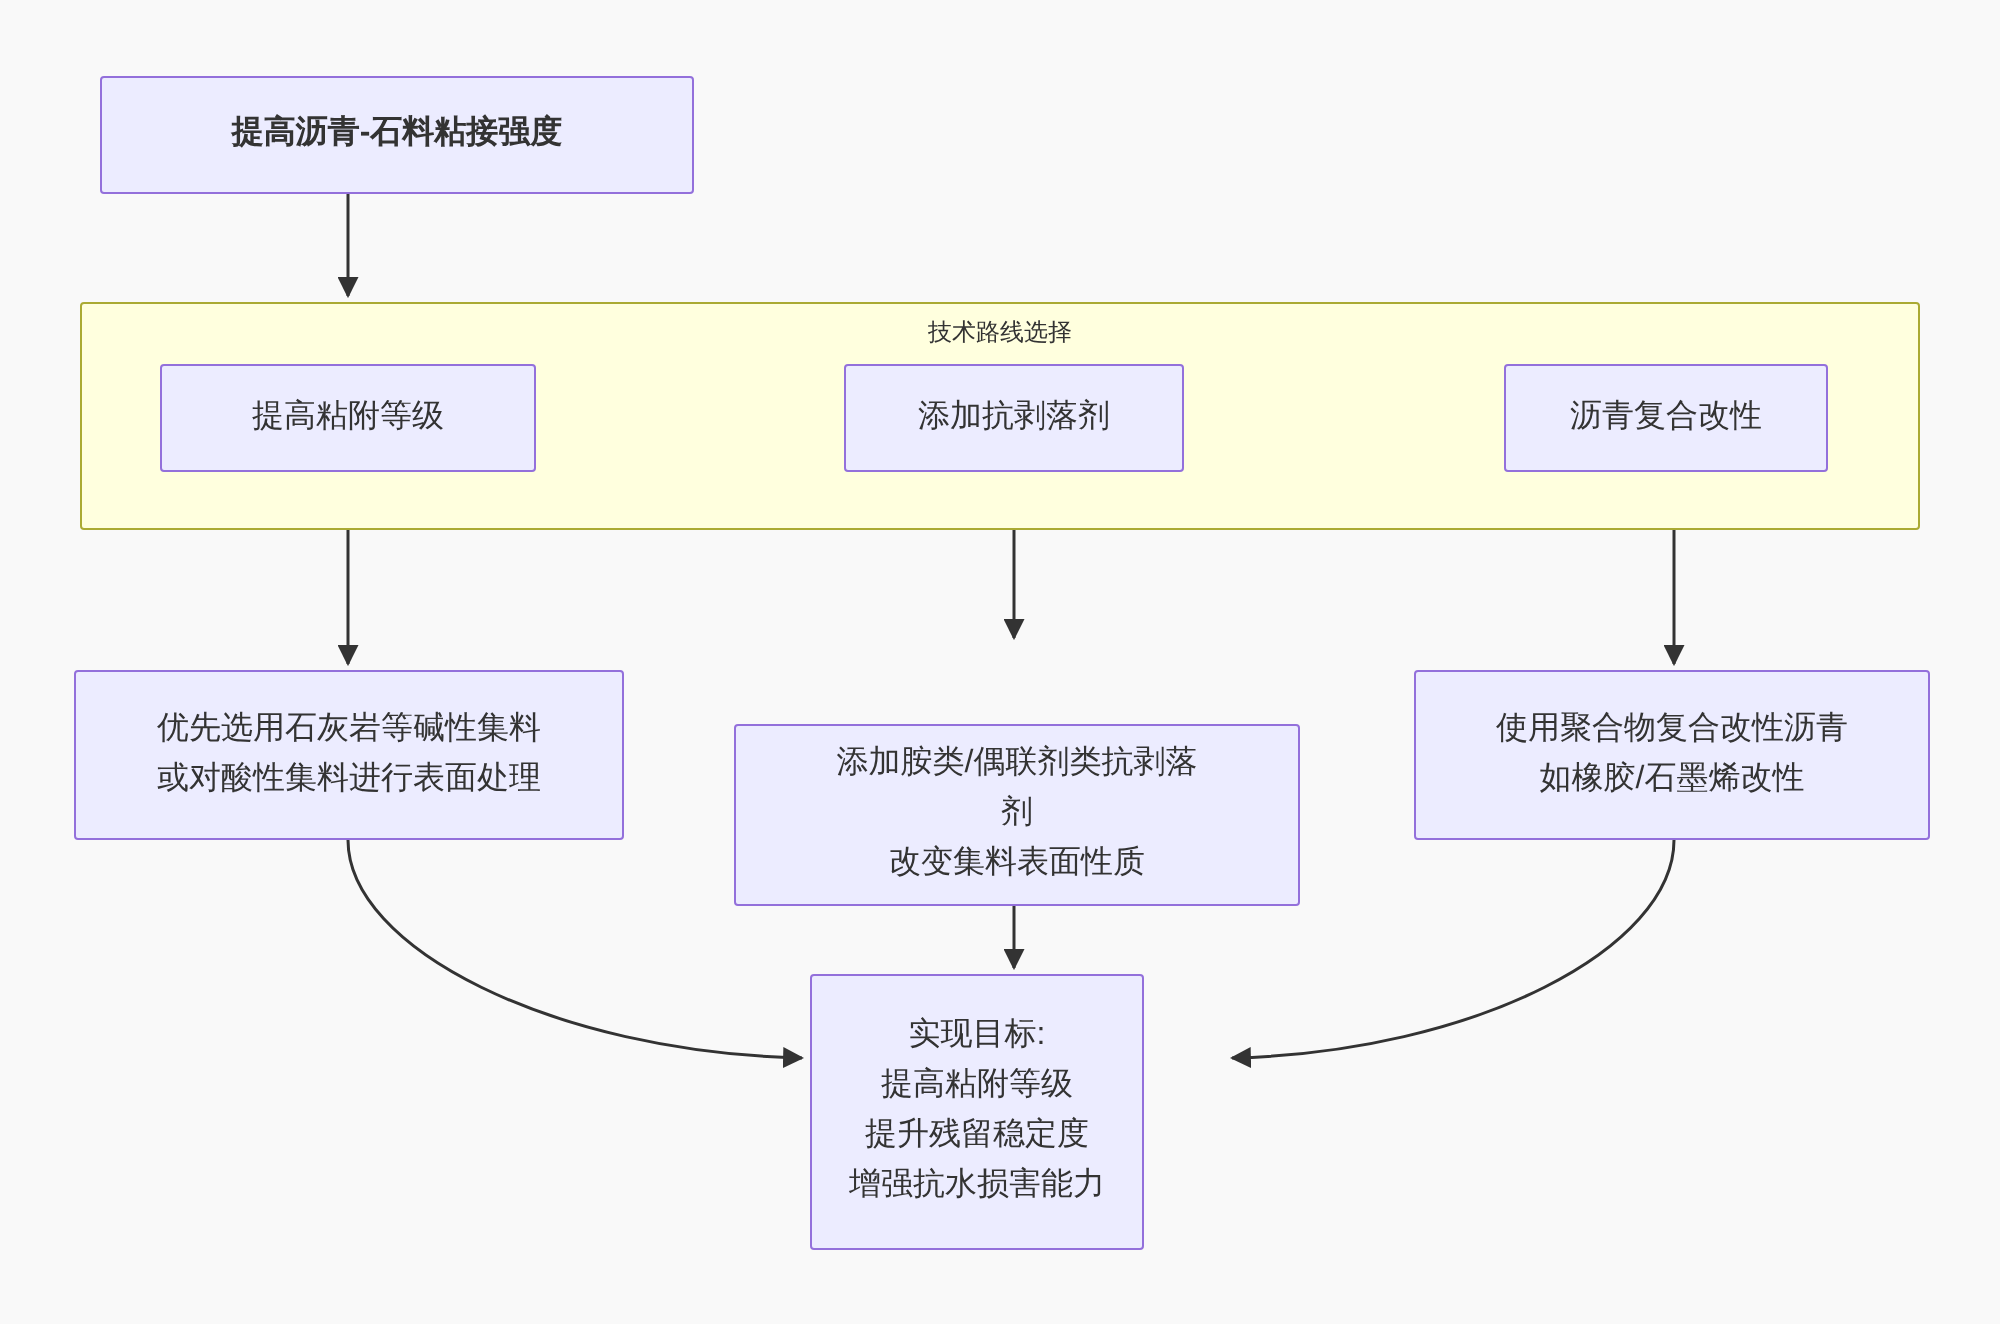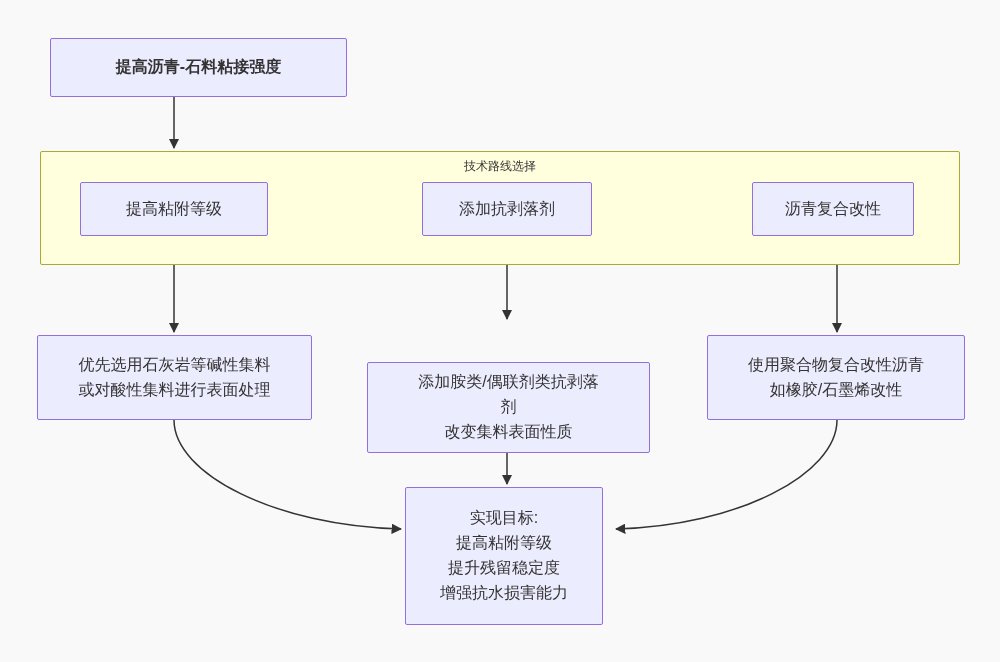--- a/index.html
+++ b/index.html
@@ -88,18 +88,18 @@
   <div class="node" style="left:37px; top:335px; width:275px; height:85px;text-align:right;">优先选用石灰岩等碱性集料
 或对酸性集料进行表面处理</div>
 
   <div class="node" style="left:367px; top:322px; width:283px; height:91px;margin-top:40px;">添加胺类/偶联剂类抗剥落
 剂
 改变集料表面性质</div>
 
   <div class="node" style="left:707px; top:335px; width:258px; height:85px;">使用聚合物复合改性沥青
 如橡胶/石墨烯改性</div>
 
-  <div class="node" style="left:405px; top:487px; width:198px; height:138px;text-align:center;">实现目标:
+  <div class="node" style="left:405px; top:487px; width:167px; height:138px;text-align:center;">实现目标:
 提高粘附等级
 提升残留稳定度
 增强抗水损害能力</div>
 
 </div>
 
 </body></html>

